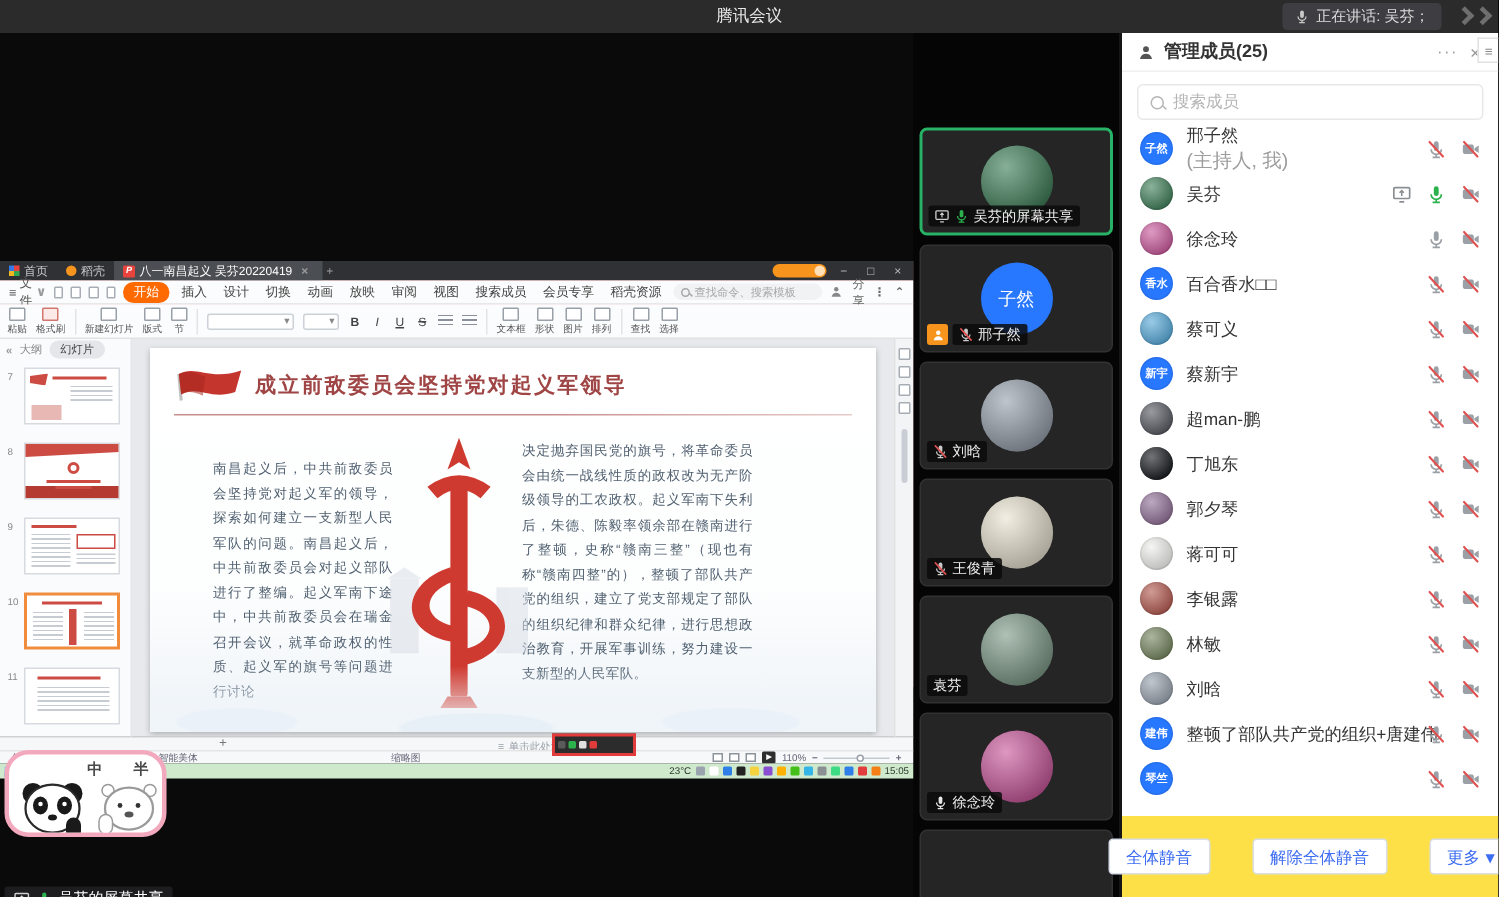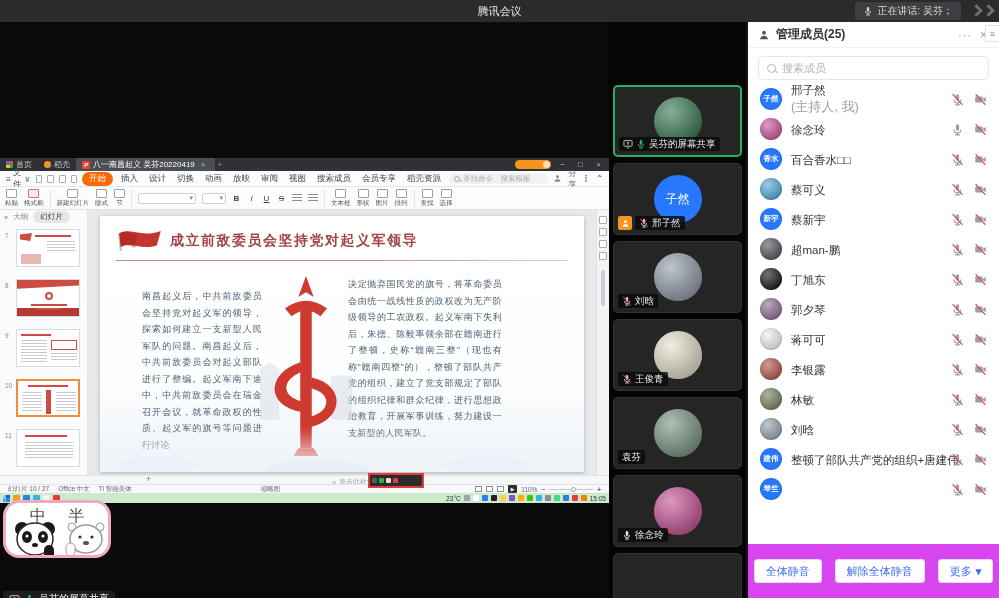--- a/index.html
+++ b/index.html
@@ -8,21 +8,21 @@
 
   
   .topbar{position:absolute;left:0;top:0;width:999px;height:22px;background:#2b2b2b}
   .tb-title{position:absolute;left:0;right:0;top:0;line-height:22px;text-align:center;color:#e8e8e8;font-size:11px}
   .speak-pill{position:absolute;right:38px;top:2px;height:18px;background:#3e3e42;border-radius:3px;display:flex;align-items:center;gap:4px;padding:0 8px;color:#ddd;font-size:10px;white-space:nowrap}
   .chev{position:absolute;top:6px;width:9px;height:9px;border-top:3px solid #6e6e6e;border-right:3px solid #6e6e6e;transform:rotate(45deg)}
   .chev.c1{right:18px}.chev.c2{right:6px}
 
   
   .sharearea{position:absolute;left:0;top:22px;width:609px;height:576px;background:#0a0a0a}
-  .wps{position:absolute;left:0;top:136px;width:609px;height:284px;background:#fca5a5;font-size:8px}
+  .wps{position:absolute;left:0;top:152px;width:609px;height:284px;background:#fca5a5;font-size:8px}
 
   .tabbar{position:absolute;left:0;top:0;right:0;height:13px;background:#2f3134;display:flex;align-items:center;color:#c9c9c9}
   .wtab{height:13px;display:flex;align-items:center;gap:3px;padding:0 6px;font-size:8px}
   .wtab.doc{background:#4b4e53;color:#fff}
   .grid-ico{width:7px;height:7px;background:conic-gradient(#e8433c 0 25%,#35a853 0 50%,#f5b51f 0 75%,#3579e8 0)}
   .dot-ico{width:7px;height:7px;border-radius:50%;background:#f7941e}
   .ppt-ico{width:8px;height:8px;background:#e8433c;color:#fff;font-size:6px;display:flex;align-items:center;justify-content:center;border-radius:1px;font-weight:bold}
   .tb-sym{color:#9a9a9a;font-size:8px;padding:0 3px}
   .tb-right{margin-left:auto;display:flex;align-items:center;gap:5px;padding-right:4px}
   .login-pill{width:36px;height:9px;border-radius:5px;background:#f7941e;position:relative}
@@ -91,21 +91,21 @@
 
   .wtaskbar{position:absolute;left:0;right:0;top:335px;height:10px;background:#cfe9cc;display:flex;align-items:center;gap:3px;padding:0 3px}
   .startico{width:7px;height:7px;background:conic-gradient(#1565c0 0 25%,#1e88e5 0 50%,#42a5f5 0 75%,#90caf9 0);flex:none}
   .tbico{width:7px;height:7px;border-radius:1px;flex:none}
   .trayico{width:6px;height:6px;border-radius:1px;flex:none}
   .tb-spacer{flex:1}
   .tb-txt{font-size:6.5px;color:#2d3a2d;white-space:nowrap}
 
   
   .sticker{position:absolute;left:3px;top:478px;width:108px;height:58px;background:#fff;border:3px solid #f3a9bd;border-radius:16px;overflow:hidden}
-  .sticker .stext{position:absolute;left:0;right:0;top:3px;text-align:center;font-size:16px;font-weight:normal;color:#4a4a4a;letter-spacing:9px;text-indent:9px}
+  .sticker .stext{position:absolute;left:0;right:0;top:3px;text-align:right;font-size:10px;font-weight:bold;color:#4a4a4a;letter-spacing:9px;text-indent:9px}
   .sticker svg{position:absolute;bottom:-2px}
   .sharepill{position:absolute;left:3px;top:569px;height:16px;background:#1d1d20;border-radius:2px;display:flex;align-items:center;gap:4px;padding:0 6px;color:#fff;font-size:10px}
 
   
   .strip{position:absolute;left:609px;top:22px;width:137px;height:576px;background:#050505;overflow:hidden}
   .tile{position:absolute;left:4px;width:129px;height:72px;background:#252526;border:1px solid #323234;border-radius:5px}
   .tile.active{border:2px solid #28b266}
   .tile .tav{position:absolute;left:50%;top:50%;transform:translate(-50%,-50%);width:48px;height:48px;border-radius:50%;display:flex;align-items:center;justify-content:center;color:#fff;font-size:12px;overflow:hidden}
   .tav.photo::after{content:"";position:absolute;inset:0;border-radius:50%;background:radial-gradient(circle at 35% 30%,rgba(255,255,255,.38),rgba(0,0,0,.28) 78%)}
   .tlabel{position:absolute;left:4px;bottom:4px;display:flex;align-items:center;gap:3px}
@@ -129,21 +129,21 @@
   .mav{width:22px;height:22px;border-radius:50%;flex:none;display:flex;align-items:center;justify-content:center;color:#fff;font-size:7.5px;font-weight:bold;position:relative;overflow:hidden;box-shadow:inset 0 0 0 1px rgba(0,0,0,.08)}
   .mav.photo::after{content:"";position:absolute;inset:0;background:radial-gradient(circle at 35% 30%,rgba(255,255,255,.4),rgba(0,0,0,.22) 80%)}
   .mtxt{min-width:0}
   .mname{font-size:11.5px;color:#333;max-width:158px;white-space:nowrap;overflow:hidden}
   .msub{font-size:13px;color:#9d9d9d}
   .micons{margin-left:auto;display:flex;align-items:center;gap:10px}
   .ic{width:13px;height:13px;color:#9aa0a6;flex:none}
   .ic.sm{width:12px;height:12px}
   .ic.green{color:#2bb24c}
   .ic.white{color:#e8e8e8}
-  .pfoot{position:absolute;left:0;right:0;bottom:0;height:54px;background:#d946ef;display:flex;align-items:center;justify-content:center;gap:13px}
+  .pfoot{position:absolute;left:0;right:0;bottom:0;height:54px;background:#fde047;display:flex;align-items:center;justify-content:center;gap:28px}
   .fbtn{height:24px;padding:0 11px;border:1px solid #d8dde8;border-radius:3px;background:#fff;color:#3d6df2;font-size:11px;display:flex;align-items:center;gap:4px;white-space:nowrap}
 </style>
 </head>
 <body>
 
 <svg width="0" height="0" style="position:absolute">
   <defs>
     <symbol id="i-mic" viewBox="0 0 16 16">
       <rect x="6" y="1.5" width="4" height="8" rx="2" fill="currentColor"></rect>
       <path d="M3.8 8a4.2 4.2 0 0 0 8.4 0" fill="none" stroke="currentColor" stroke-width="1.4"></path>
@@ -598,20 +598,36 @@
               <use href="#i-mic"></use>
               <use href="#i-slash"></use>
             </svg>
           <svg class="ic">
               <use href="#i-cam"></use>
               <use href="#i-slash"></use>
             </svg>
         </span>
       </div>
       <div class="mrow">
+        <span class="mav photo" style="background-color: rgb(62, 126, 88);"></span>
+        <span class="mtxt"><span class="mname">吴芬</span></span>
+        <span class="micons">
+          <svg class="ic" style="color:#8a8f94">
+              <use href="#i-monitor"></use>
+            </svg>
+          <svg class="ic green">
+              <use href="#i-mic"></use>
+            </svg>
+          <svg class="ic">
+              <use href="#i-cam"></use>
+              <use href="#i-slash"></use>
+            </svg>
+        </span>
+      </div>
+      <div class="mrow">
         <span class="mav photo" style="background-color: rgb(201, 88, 155);"></span>
         <span class="mtxt"><span class="mname">徐念玲</span></span>
         <span class="micons">
           <svg class="ic">
               <use href="#i-mic"></use>
             </svg>
           <svg class="ic">
               <use href="#i-cam"></use>
               <use href="#i-slash"></use>
             </svg>

